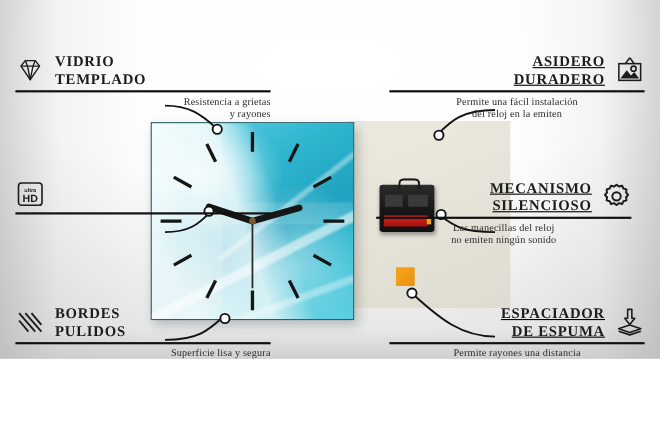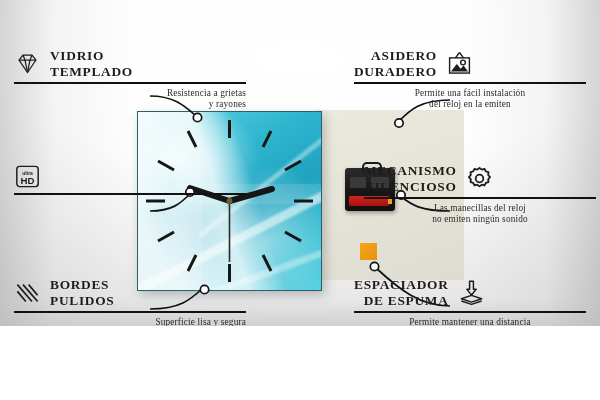--- a/index.html
+++ b/index.html
@@ -23,21 +23,21 @@
   }
   #floor{
     position:absolute;left:0;right:0;top:300px;height:100px;
     background:linear-gradient(180deg, rgba(196,196,196,0) 0%, rgba(190,190,190,.55) 28%, rgba(179,179,179,.92) 62%, #b2b2b2 100%);
   }
 
   
   .feat{position:absolute;width:232px;}
   .feat .head{display:flex;align-items:center;gap:9px;}
   .feat.left .head{justify-content:flex-start;}
-  .feat.right .head{}
+  .feat.right .head{justify-content:flex-end;text-decoration:underline;}
   .ico{width:27px;height:27px;flex:0 0 27px;display:block;}
   .ttl{
     font-family:"Liberation Serif",serif;
     font-weight:700;font-size:13.4px;line-height:15.5px;
     letter-spacing:.7px;color:#1c1c1c;text-transform:uppercase;
   }
   .feat.left .ttl{text-align:left;}
   .feat.right .ttl{text-align:right;}
   .rule{height:1.6px;background:#111;margin-top:3px;}
   .desc{
@@ -45,21 +45,21 @@
     font-size:9.3px;line-height:11.4px;color:#2a2a2a;margin-top:4px;
     letter-spacing:.15px;
   }
   .feat.left .desc{text-align:right;font-family:Liberation Serif, serif;}
   .feat.right .desc{text-align:center;}
 
   #f1{left:14px;top:48px;}
   #f2{left:14px;top:163px;}
   #f3{left:14px;top:277px;}
   #f4{right:14px;top:48px;}
-  #f5{right:4px;top:163px;}
+  #f5{right:26px;top:163px;}
   #f6{right:14px;top:277px;}
 
   
   #wires{position:absolute;left:0;top:0;width:600px;height:400px;pointer-events:none;}
 
   
   #backpanel{
     position:absolute;left:316px;top:110px;width:148px;height:170px;
     background:linear-gradient(160deg,#eceadf 0%,#e6e4d8 45%,#dedcd0 100%);
   }
@@ -277,16 +277,16 @@
       <svg class="ico" viewBox="0 0 24 24">
         <g fill="none" stroke="#1c1c1c" stroke-width="1.3" stroke-linejoin="round">
           <path d="M10.3,2 h3.4 v7.2 h2.4 L12,14.2 L7.9,9.2 h2.4 Z"></path>
           <path d="M12,14.6 L21,17.6 L12,20.6 L3,17.6 Z"></path>
           <path d="M3,19.6 L12,22.6 L21,19.6"></path>
         </g>
       </svg>
     </div>
     <div class="rule"></div>
     <div class="desc">
-      <div>Permite mantener una distancia</div>
+      <div>Permite rayones una distancia</div>
     </div>
   </div>
 </div>
 
 </body></html>

